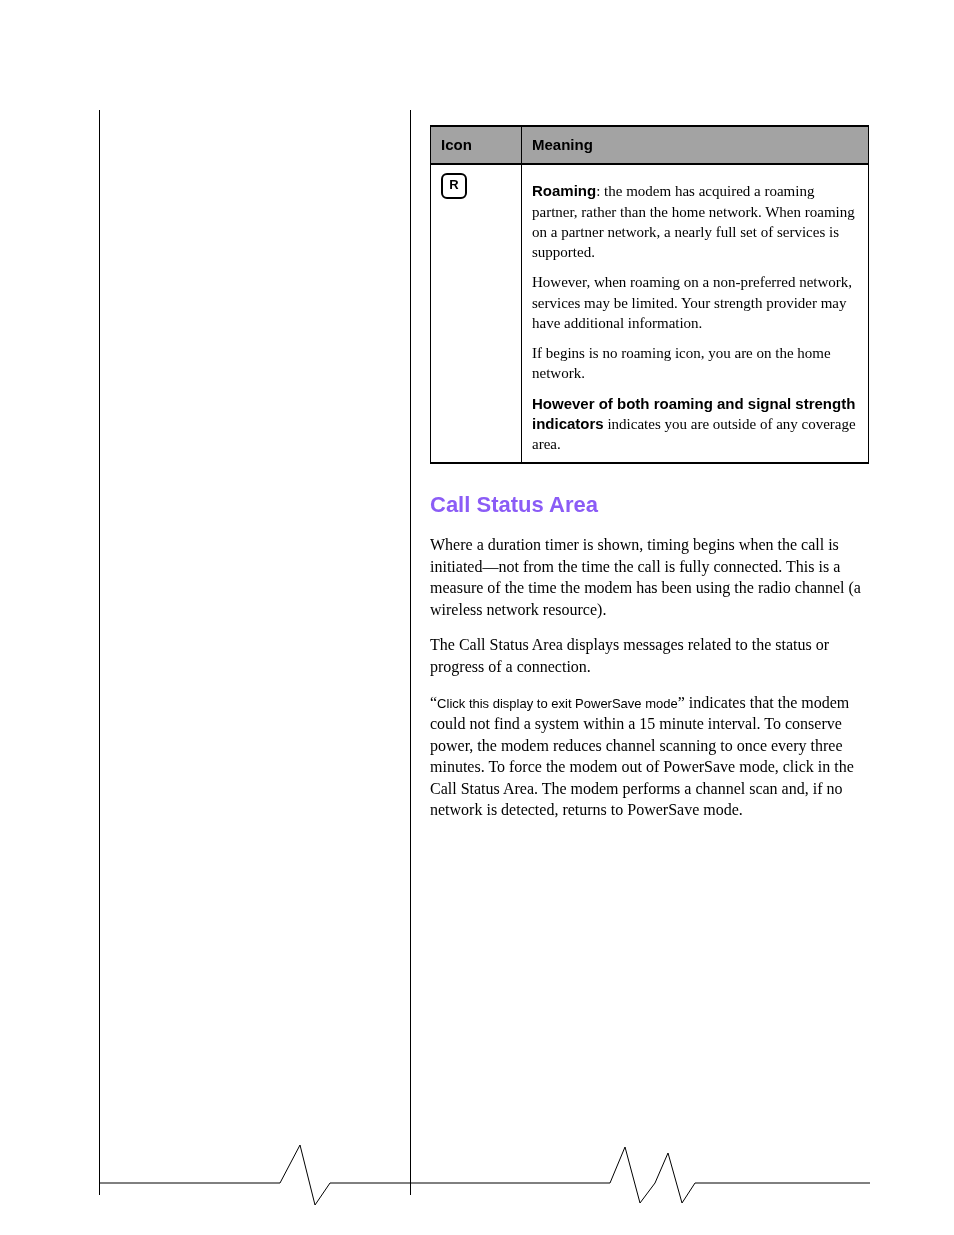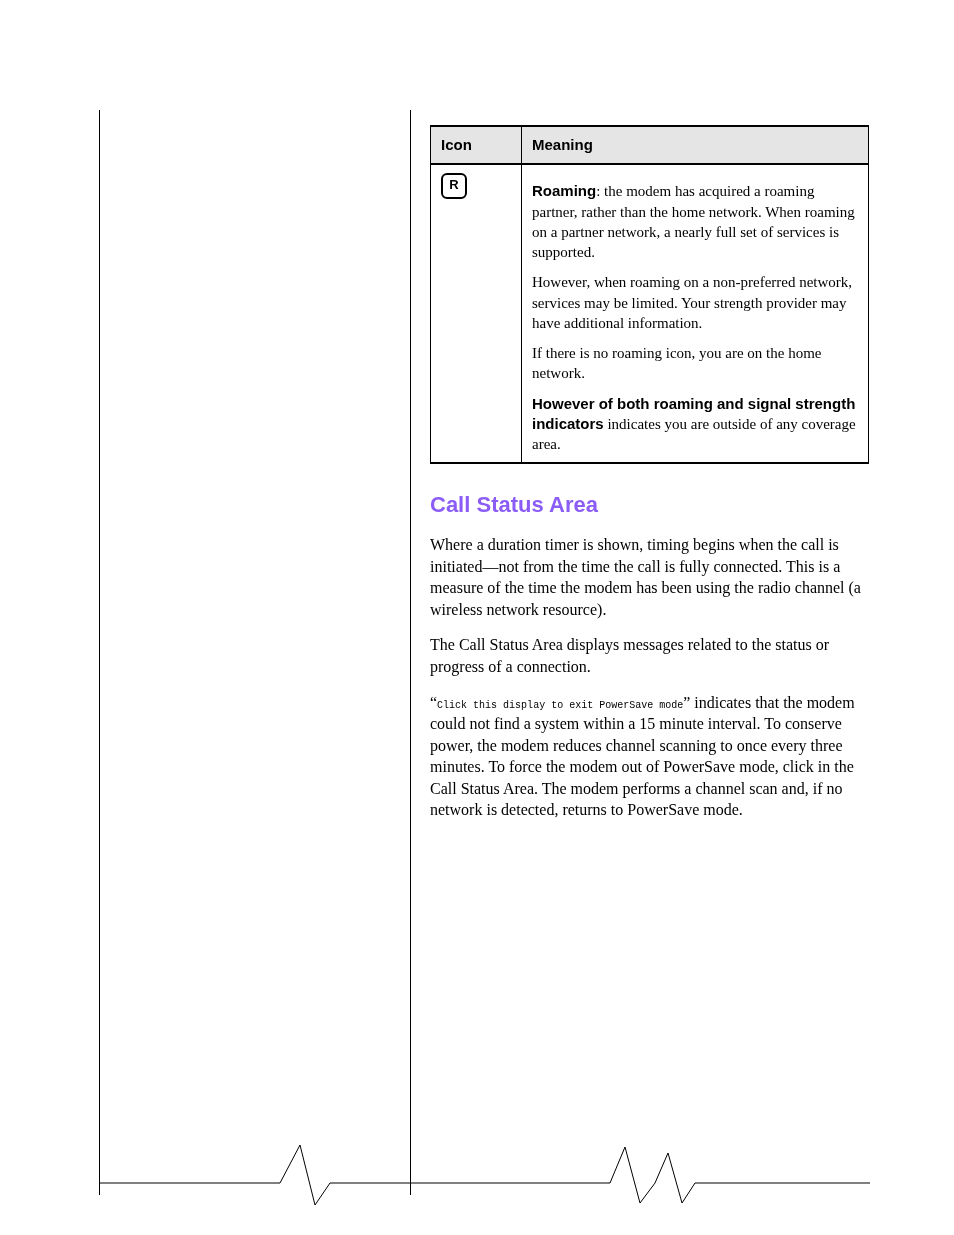--- a/index.html
+++ b/index.html
@@ -43,21 +43,21 @@
     border-collapse: collapse;
     width: 100%;
   }
   table.icon-table th, table.icon-table td {
     border: 1px solid #000;
     padding: 8px 10px;
     vertical-align: top;
     font-size: 15px;
   }
   table.icon-table thead th {
-    background: #e5e5e5;
+    background: #a3a3a3;
     font-weight: bold;
     text-align: left;
     font-family: Arial, Helvetica, sans-serif;
   }
   table.icon-table thead tr, table.icon-table tbody tr {
     border-top: 2px solid #000;
     border-bottom: 2px solid #000;
   }
   .icon-col { width: 70px; text-align: left; }
   .r-badge {
@@ -75,21 +75,21 @@
   .bold-run { font-weight: bold; font-family: Arial, Helvetica, sans-serif; }
 
   h2.section {
     font-family: Arial, Helvetica, sans-serif;
     font-weight: bold;
     color: #8b5cf6;
     font-size: 22px;
     margin: 26px 0 14px 0;
   }
   p.body { margin: 0 0 14px 0; font-size: 16px; }
-  .sans-quote { font-family: Liberation Mono, monospace; font-size: 10px; }
+  .sans-quote { font-family: Liberation Sans, sans-serif; font-size: 13px; }
 
   
   svg.ornament {
     position: absolute;
     left: 0;
     bottom: 20px;
     width: 954px;
     height: 80px;
   }
   svg.ornament path, svg.ornament line {
@@ -116,21 +116,21 @@
     <tbody>
       <tr>
         <td class="icon-col">
           <span class="r-badge">R</span>
         </td>
         <td>
           <p class="meaning-para">
             <span class="bold-run">Roaming</span><span>: the modem has acquired a roaming partner, rather than the home network. When roaming on a partner network, a nearly full set of services is supported.</span>
           </p>
           <p class="meaning-para">However, when roaming on a non-preferred network, services may be limited. Your strength provider may have additional information.</p>
-          <p class="meaning-para">If there is no roaming icon, you are on the home network.</p>
+          <p class="meaning-para">If begins is no roaming icon, you are on the home network.</p>
           <p class="meaning-para" style="margin-bottom:0">
             <span class="bold-run">However of both roaming and signal strength indicators</span><span> indicates you are outside of any coverage area.</span>
           </p>
         </td>
       </tr>
     </tbody>
   </table>
 
   <h2 class="section">Call Status Area</h2>
 

